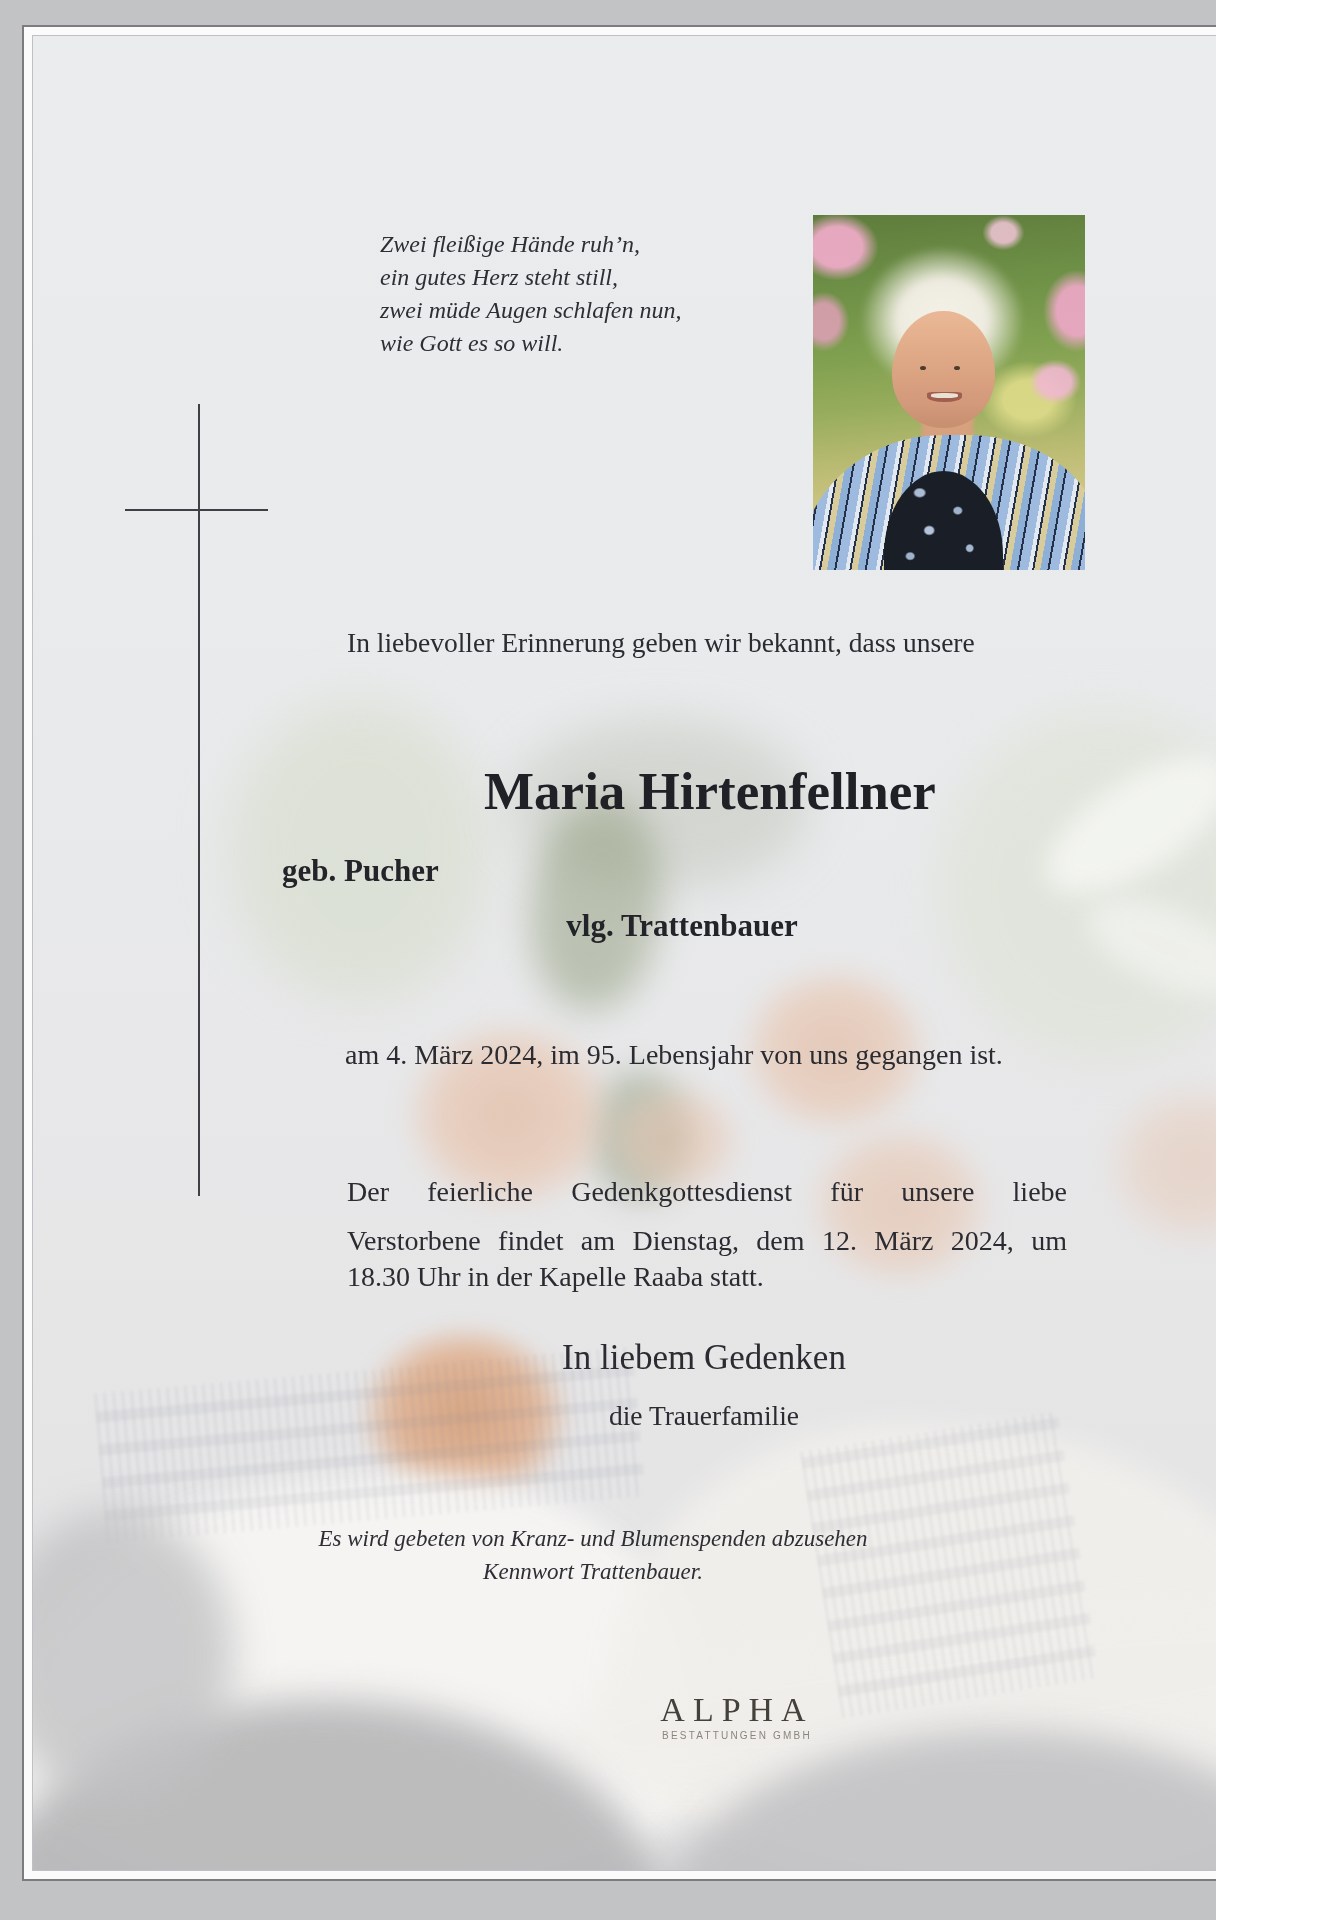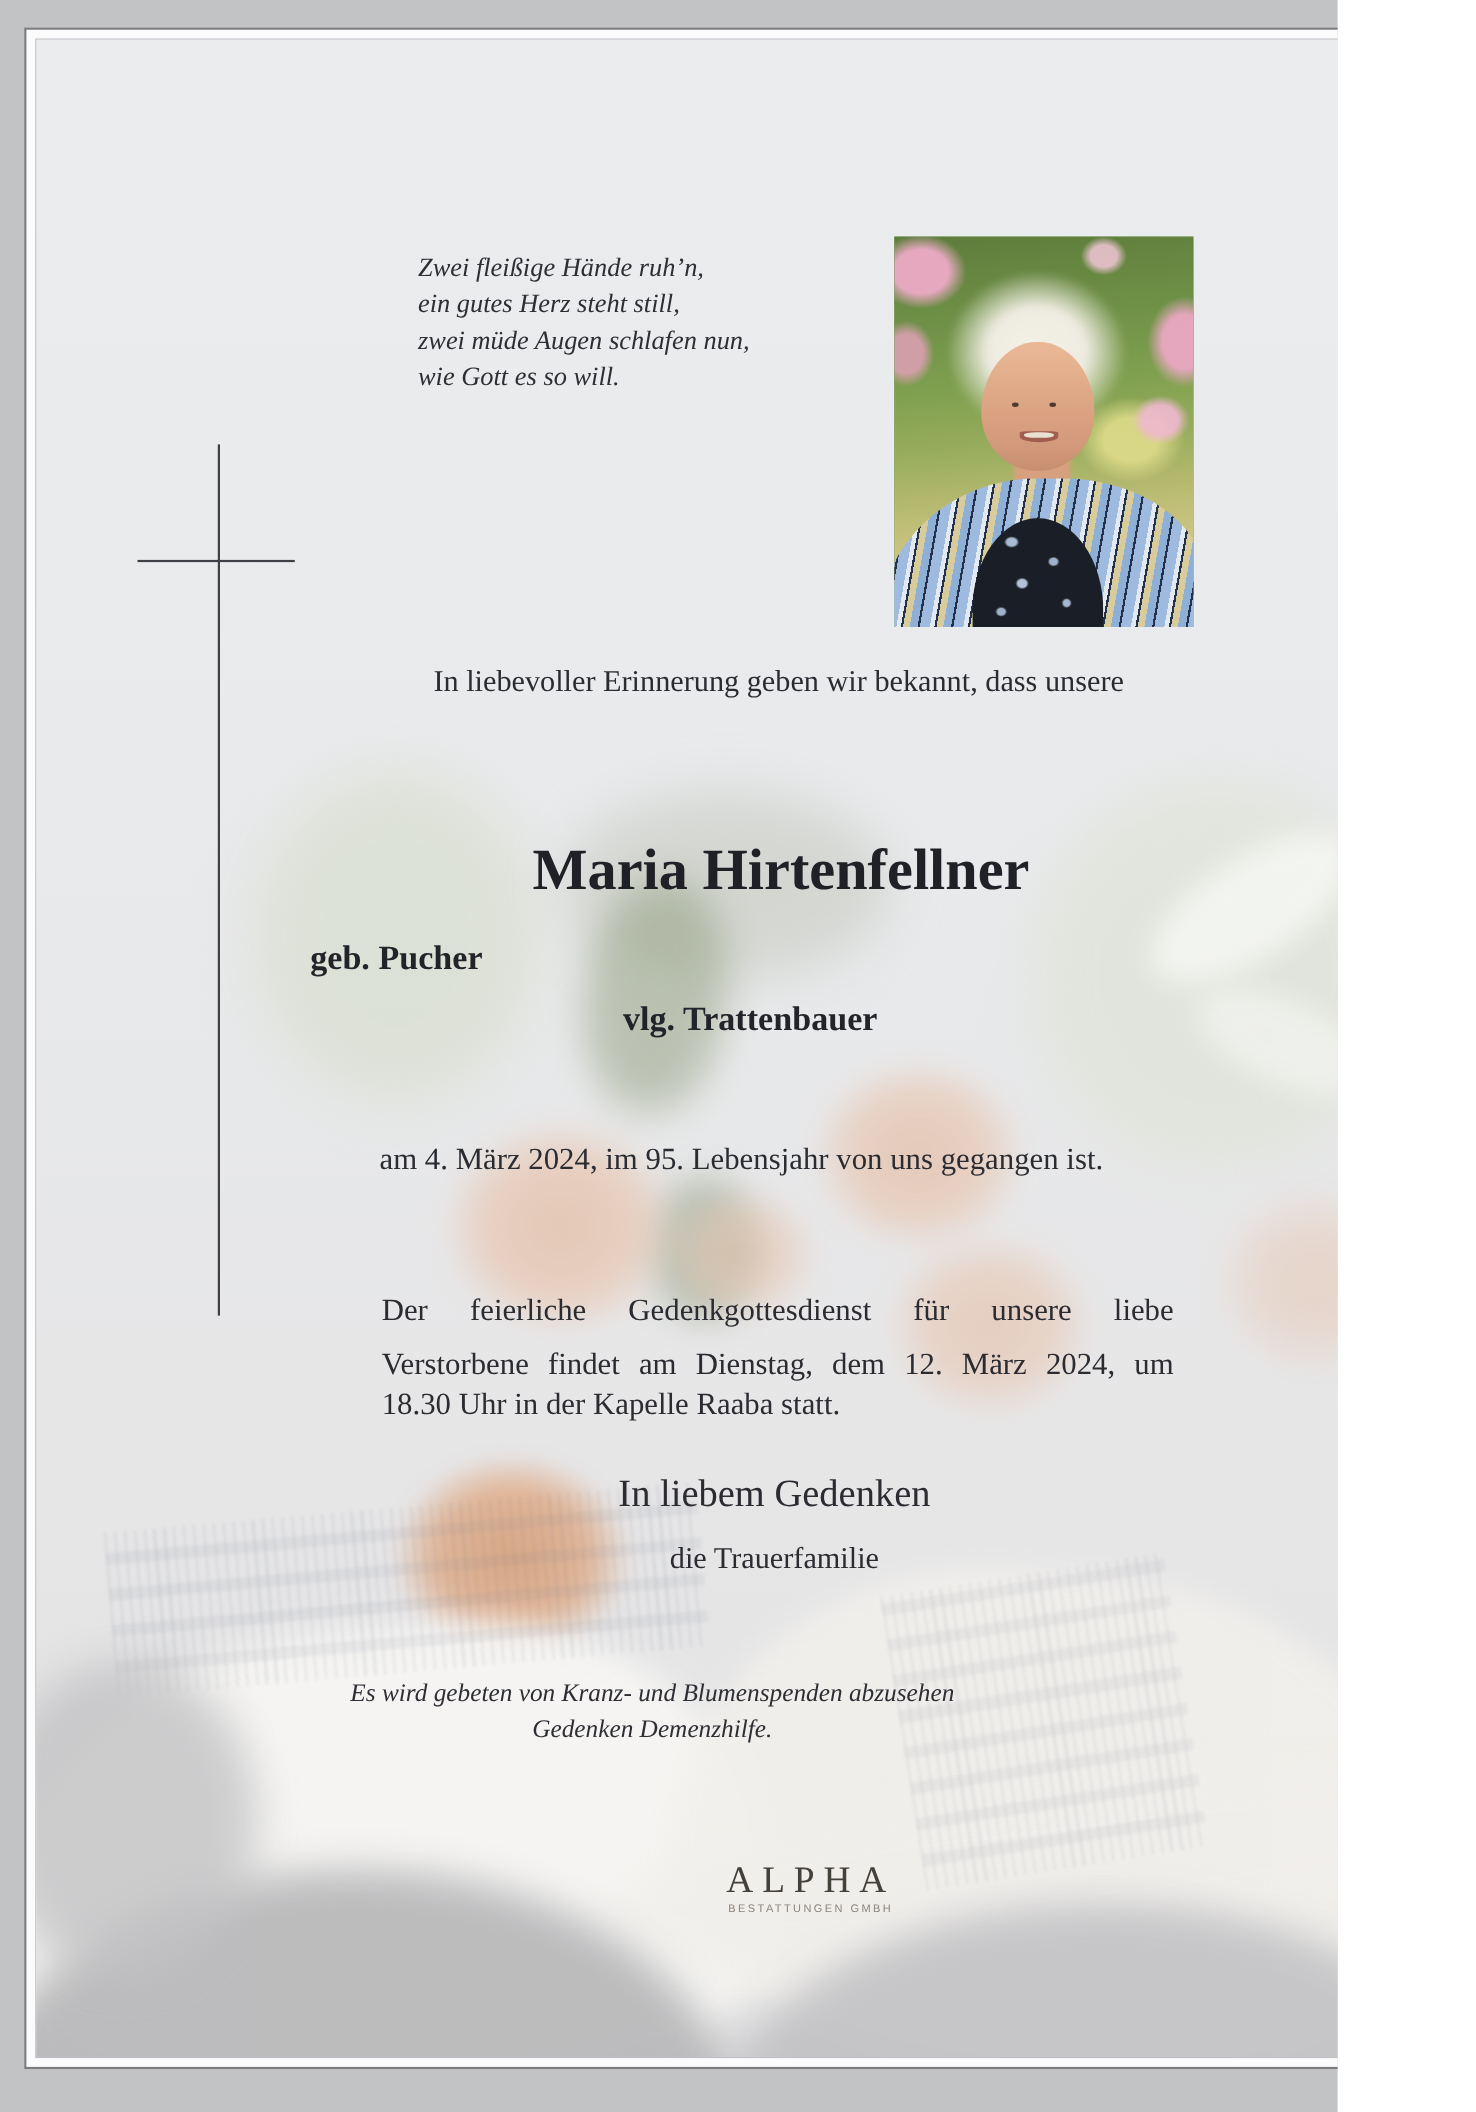--- a/index.html
+++ b/index.html
@@ -78,21 +78,21 @@
       border-radius:50% 50% 0 0/85% 85% 0 0;
       background:radial-gradient(9px 7px at 30% 22%,#aabcd4 0 50%,transparent 75%),
                  radial-gradient(7px 6px at 62% 40%,#9fb2cc 0 50%,transparent 75%),
                  radial-gradient(8px 7px at 38% 60%,#b3c4da 0 50%,transparent 75%),
                  radial-gradient(6px 6px at 72% 78%,#a5b8d0 0 50%,transparent 75%),
                  radial-gradient(7px 6px at 22% 86%,#9fb2cc 0 50%,transparent 75%),#1a1f27;}
 
   
   .txt{color:#2b2b32;}
   .poem{left:380px;top:228px;font-style:italic;font-size:24px;line-height:33px;color:#2e2e35;}
-  .intro{left:347px;top:600px;width:745px;font-size:27.5px;line-height:37px;margin-left:47px;}
+  .intro{left:347px;top:624px;width:745px;font-size:27.5px;line-height:37px;}
   .name{left:310px;top:763px;width:800px;text-align:center;font-size:53px;line-height:56px;font-weight:bold;color:#202027;}
   .birthname{left:282px;top:853px;width:800px;text-align:left;font-size:31px;font-weight:bold;color:#23232a;}
   .housename{left:282px;top:908px;width:800px;text-align:center;font-size:31px;font-weight:bold;color:#23232a;}
   .deathline{left:345px;top:1039px;font-size:28px;}
   .service{left:347px;top:1161px;width:720px;font-size:28px;line-height:36px;}
   .service .just{text-align:justify;text-align-last:justify;margin-top:13px;}
   .closing{left:304px;top:1338px;width:800px;text-align:center;font-size:35px;}
   .family{left:304px;top:1400px;width:800px;text-align:center;font-size:27.5px;}
   .donation{left:193px;top:1522px;width:800px;text-align:center;font-style:italic;font-size:23px;line-height:33px;color:#2e2e35;}
   .logo{left:437px;top:1692px;width:600px;text-align:center;}
@@ -170,21 +170,21 @@
     <div class="just">Der feierliche Gedenkgottesdienst für unsere liebe</div>
     <div class="just">Verstorbene findet am Dienstag, dem 12. März 2024, um</div>
     <div>18.30 Uhr in der Kapelle Raaba statt.</div>
   </div>
 
   <div class="abs closing txt">In liebem Gedenken</div>
   <div class="abs family txt">die Trauerfamilie</div>
 
   <div class="abs donation">
     <div>Es wird gebeten von Kranz- und Blumenspenden abzusehen</div>
-    <div>Gedenken Demenzhilfe.</div>
+    <div>Kennwort Trattenbauer.</div>
   </div>
 
   <div class="abs logo">
     <div class="logo-name">ALPHA</div>
     <div class="logo-sub">BESTATTUNGEN GMBH</div>
   </div>
 
   <div class="abs print-code">© EP 9223</div>
 
 </div>

